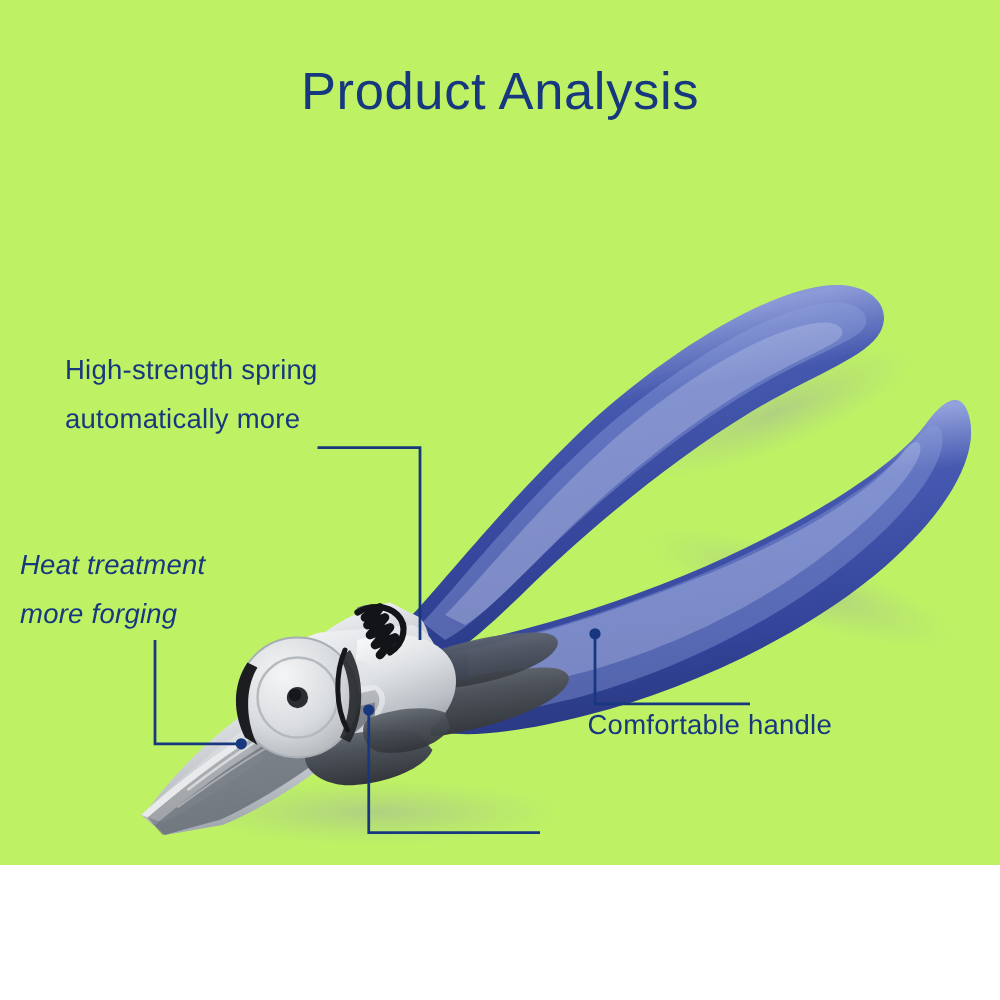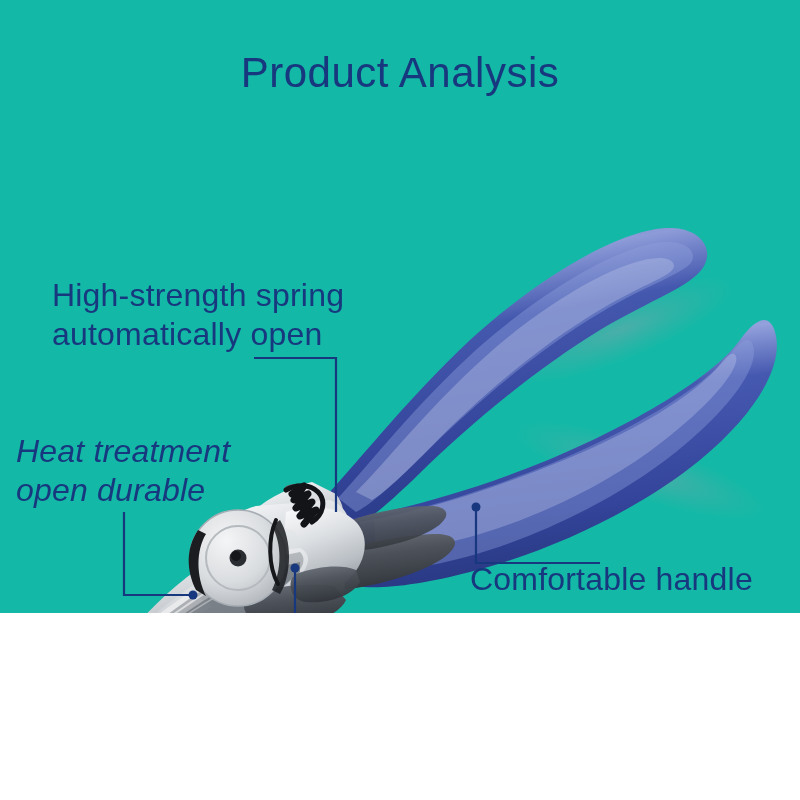--- a/index.html
+++ b/index.html
@@ -7,43 +7,43 @@
     margin: 0;
     padding: 0;
     background: #ffffff;
   }
   body {
     font-family: "Liberation Sans", sans-serif;
   }
   #stage {
     position: relative;
     width: 800px;
-    height: 613px;
-    background: #14b8a6;
+    height: 692px;
+    background: #bef264;
     overflow: hidden;
   }
   
   #page-title {
     position: absolute;
     left: 0;
     top: 48px;
     width: 800px;
     text-align: center;
     font-size: 42px;
     line-height: 50px;
     font-weight: 400;
     letter-spacing: 0.5px;
     color: #17387e;
     white-space: nowrap;
   }
   
   .callout-label {
     position: absolute;
     color: #17387e;
-    font-size: 32px;
+    font-size: 22px;
     line-height: 39px;
     font-weight: 400;
     letter-spacing: 0.2px;
     white-space: nowrap;
   }
   #label-spring      { left: 52px;  top: 276px; }
   #label-heat        { left: 16px;  top: 432px; font-style: italic; }
   #label-crv         { left: 289px; top: 674px; }
   #label-handle      { left: 470px; top: 560px; }
 
@@ -225,26 +225,26 @@
     <g>
       <path d="M476,510 L476,563 L600,563" stroke="#17387e" stroke-width="2.2" fill="none"></path>
       <circle cx="476" cy="507" r="4.5" fill="#17387e"></circle>
     </g>
   </svg>
 
   <div id="page-title">Product Analysis</div>
 
   <div class="callout-label" id="label-spring">
     <div>High-strength spring</div>
-    <div>automatically open</div>
+    <div>automatically more</div>
   </div>
 
   <div class="callout-label" id="label-heat">
     <div>Heat treatment</div>
-    <div>open durable</div>
+    <div>more forging</div>
   </div>
 
 
   <div class="callout-label" id="label-handle">
     <div>Comfortable handle</div>
   </div>
 
 </div>
 
 </body></html>

